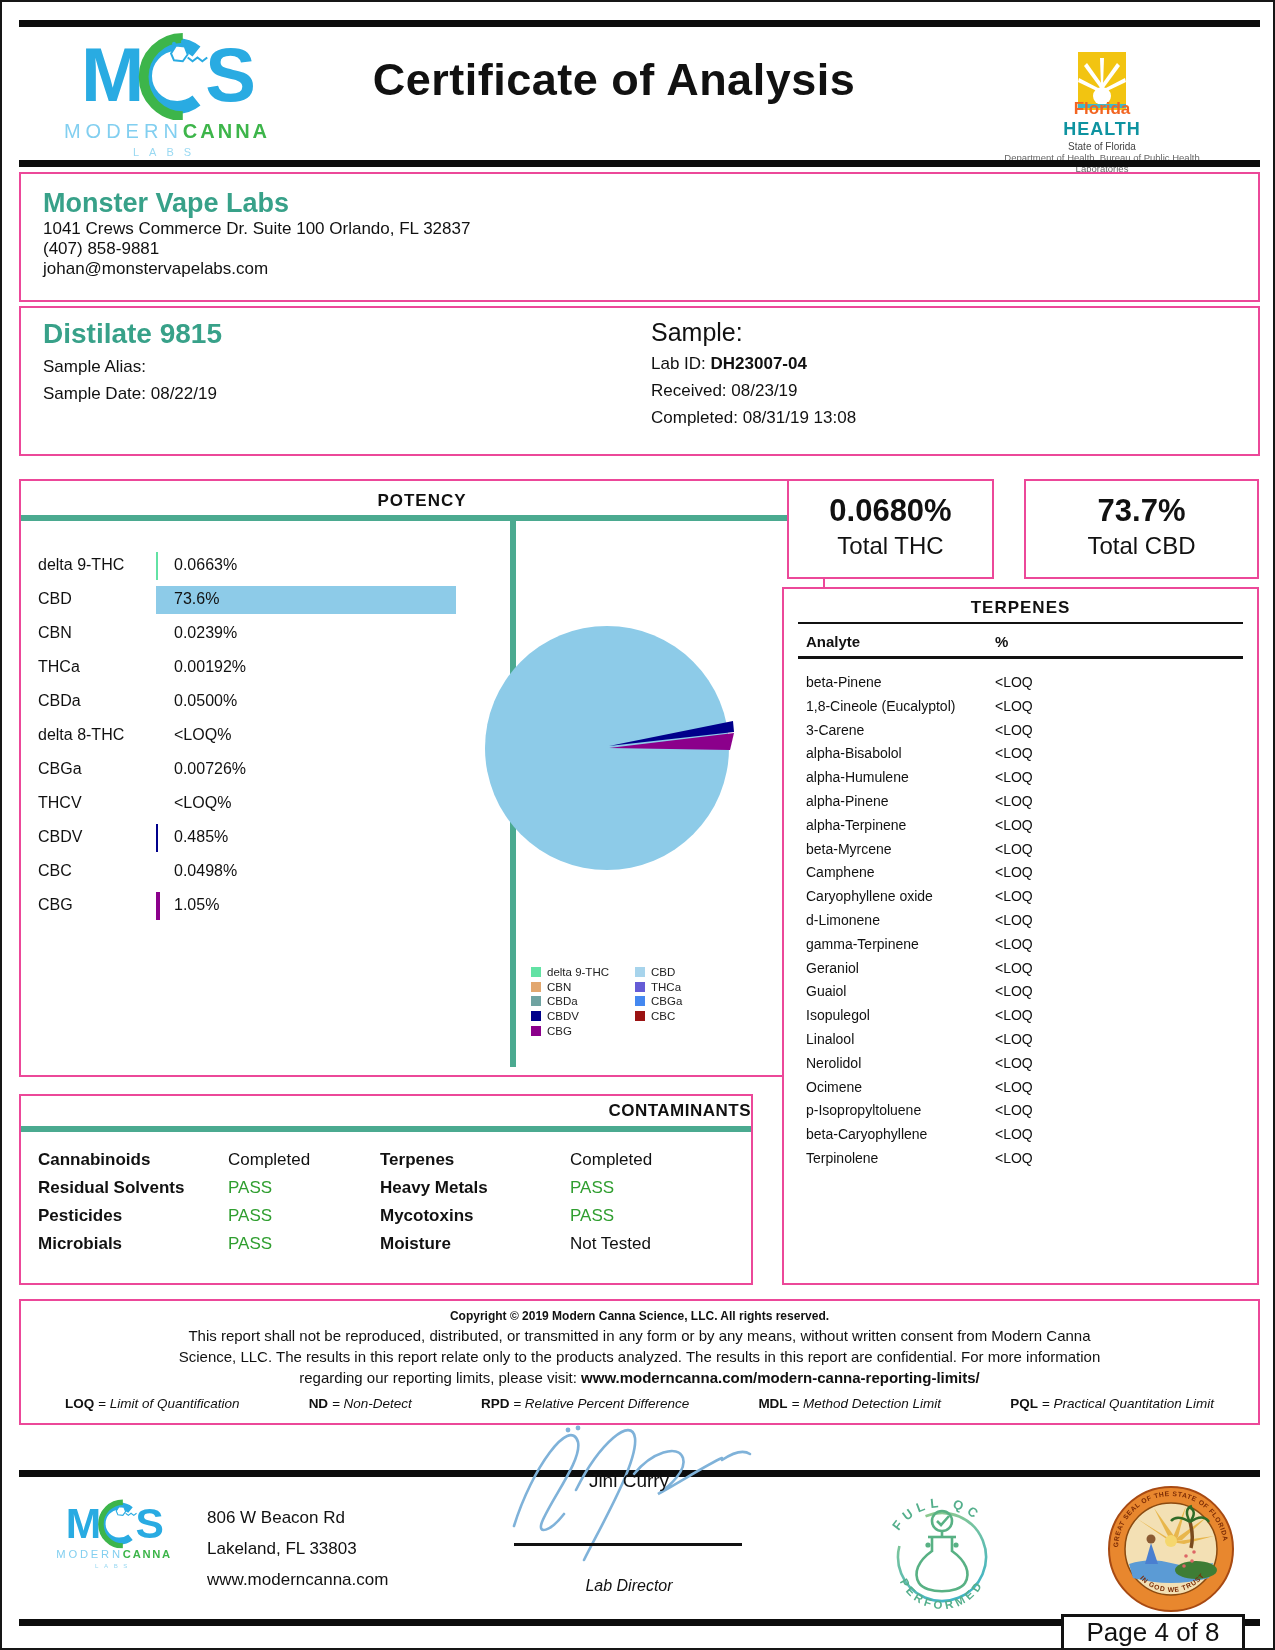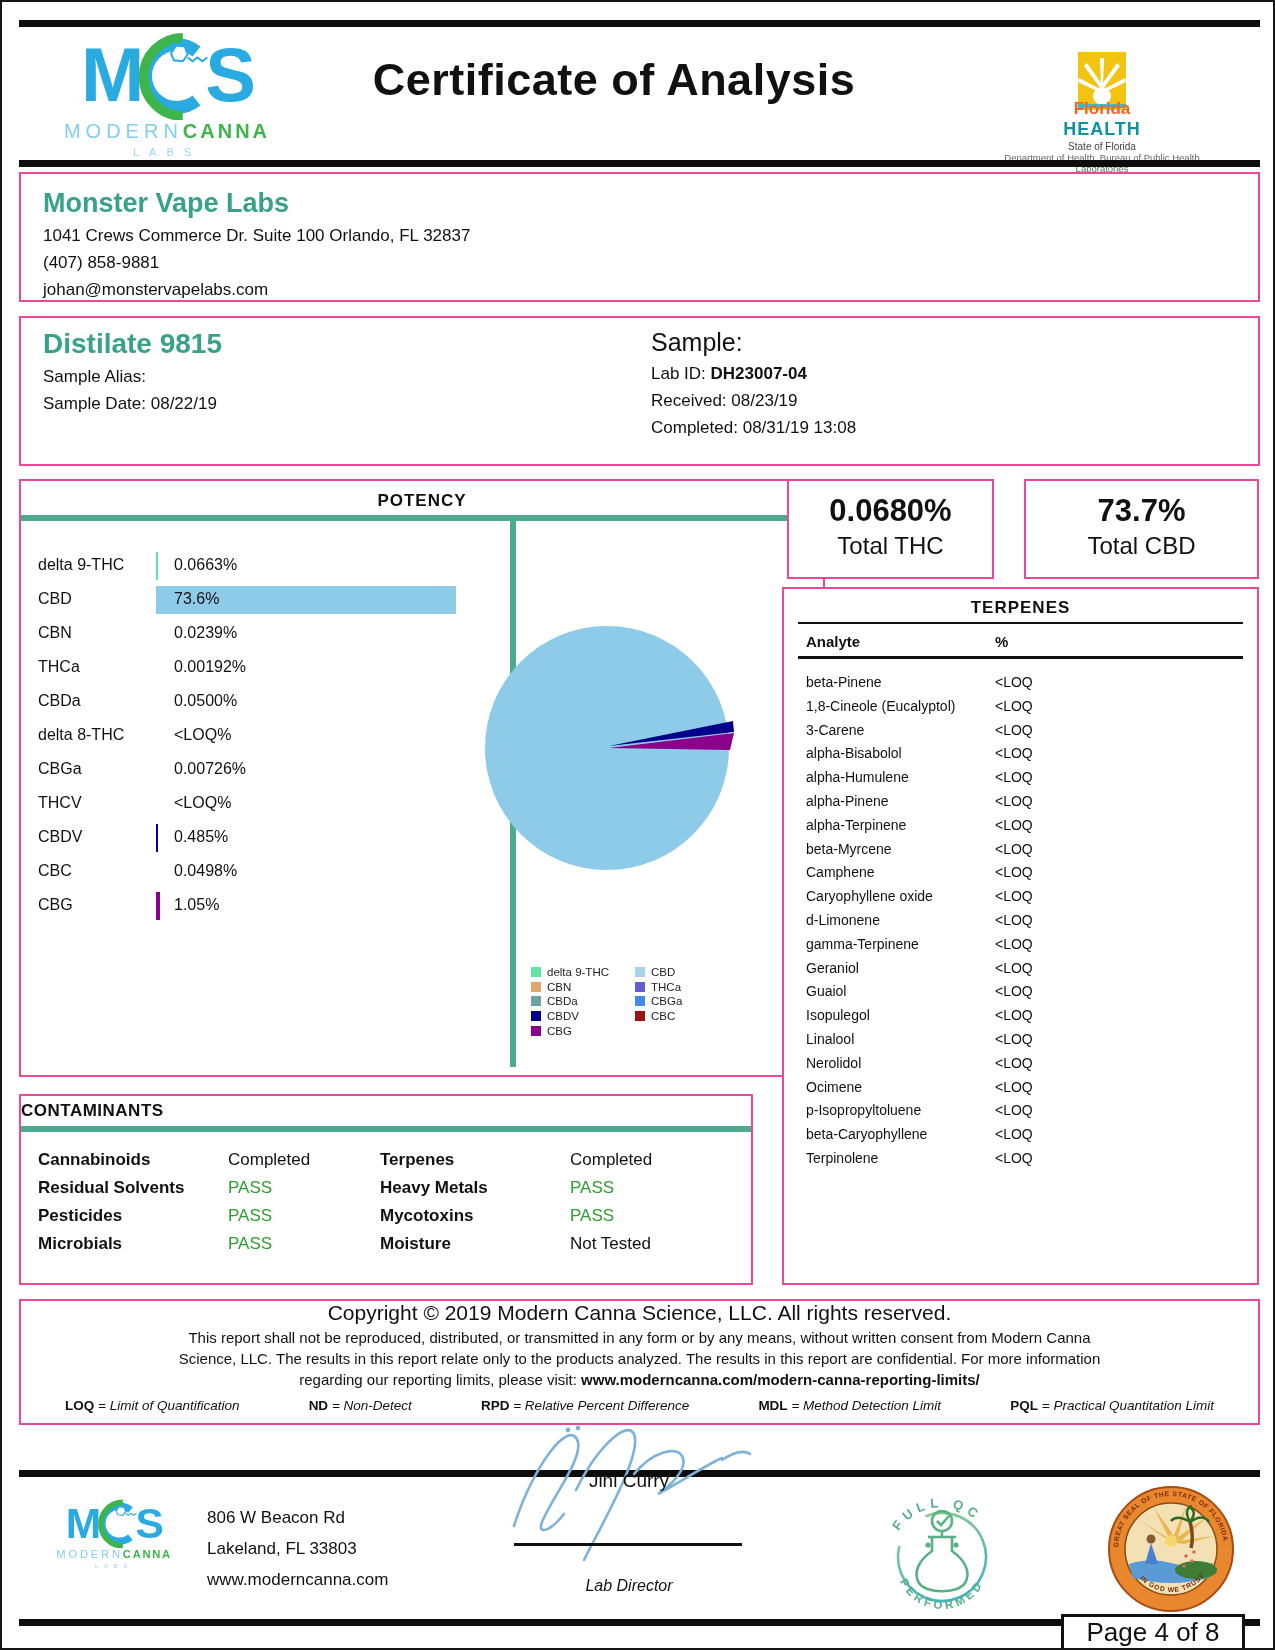--- a/index.html
+++ b/index.html
@@ -23,22 +23,22 @@
   font-size:45px;font-weight:bold;letter-spacing:0.5px}
 .flh{position:absolute;left:975px;top:50px;width:250px;text-align:center;line-height:1.15}
 .flh-florida{font-size:17px;font-weight:bold;color:#F26522;margin-top:-15px;position:relative}
 .flh-health{font-size:18px;font-weight:bold;color:#0E93A0;letter-spacing:1px}
 .flh-state{font-size:10px;color:#444;margin-top:1px}
 .flh-dept{font-size:9.5px;color:#666;margin-top:1px}
 
 
 .client-box{left:17px;top:170px;width:1241px;height:130px;padding:14px 0 0 22px}
 .client-name{font-size:27px;font-weight:bold}
-.client-line{font-size:17px;margin-top:7px}
-.sample-box{left:17px;top:314px;width:1241px;height:150px;padding:10px 0 0 22px}
+.client-line{font-size:17px;}
+.sample-box{left:17px;top:304px;width:1241px;height:150px;padding:10px 0 0 22px}
 .product-name{font-size:28px;font-weight:bold}
 .samp-line{font-size:17px;margin-top:7px}
 .samp-right{position:absolute;left:630px;top:10px}
 .samp-hdr{font-size:25px}
 
 
 .potency-box{left:17px;top:477px;width:806px;height:598px}
 .pot-head{height:40px;line-height:40px;text-align:center;font-weight:bold;font-size:17px;
   letter-spacing:1px;border-bottom:6px solid #4BAA90}
 .pot-body{position:relative;height:546px}
@@ -69,33 +69,33 @@
   font-size:15px;font-weight:bold}
 .terp-head .col-a{padding-left:8px}
 .terp-head .col-p{position:absolute;left:197px;top:9px}
 .terp-rows{margin:0 14px;padding-top:12px}
 .terp-row{position:relative;height:23.8px;line-height:23.8px;font-size:14px}
 .terp-name{padding-left:8px}
 .terp-val{position:absolute;left:197px;top:0}
 
 
 .con-box{left:17px;top:1092px;width:734px;height:191px}
-.con-head{height:30px;line-height:30px;text-align:left;font-weight:bold;font-size:17px;letter-spacing:0.5px}
+.con-head{height:30px;line-height:30px;text-align:right;font-weight:bold;font-size:17px;letter-spacing:0.5px}
 .con-rule{height:6px;background:#4BAA90}
 .con-cols{position:relative;padding-top:14px}
 .con-col{position:absolute;top:14px}
 .con-col-l{left:17px}.con-col-r{left:359px}
 .con-row{display:flex;align-items:center;height:28px;width:330px}
 .con-label{width:190px;font-weight:bold;font-size:17px}
 .con-status{font-size:17px}
 .con-status.pass{color:#2F9E2F}
 
 
 .copy-box{left:17px;top:1297px;width:1241px;height:126px;text-align:center}
-.copy-title{font-size:21px;font-weight:normal}
+.copy-title{margin-top:8px;font-size:12px;font-weight:bold}
 .copy-line{margin-top:4px;font-size:15px}
 .copy-defs{margin-top:10px;display:flex;justify-content:space-between;padding:0 44px;font-size:13.5px}
 .copy-defs b{font-style:normal}
 .copy-defs i{font-style:italic}
 
 
 .f-logo{position:absolute;left:42px;top:1497px;transform:scale(0.56);transform-origin:top left}
 .f-addr{position:absolute;left:205px;top:1500px;font-size:17px;line-height:31px}
 .sig-svg{position:absolute;left:470px;top:1396px}
 .sig-line{position:absolute;left:512px;top:1541px;width:228px;height:3px;background:#111}

